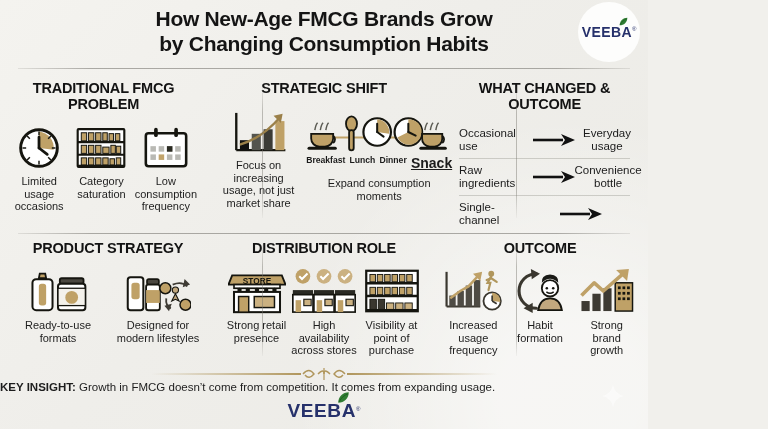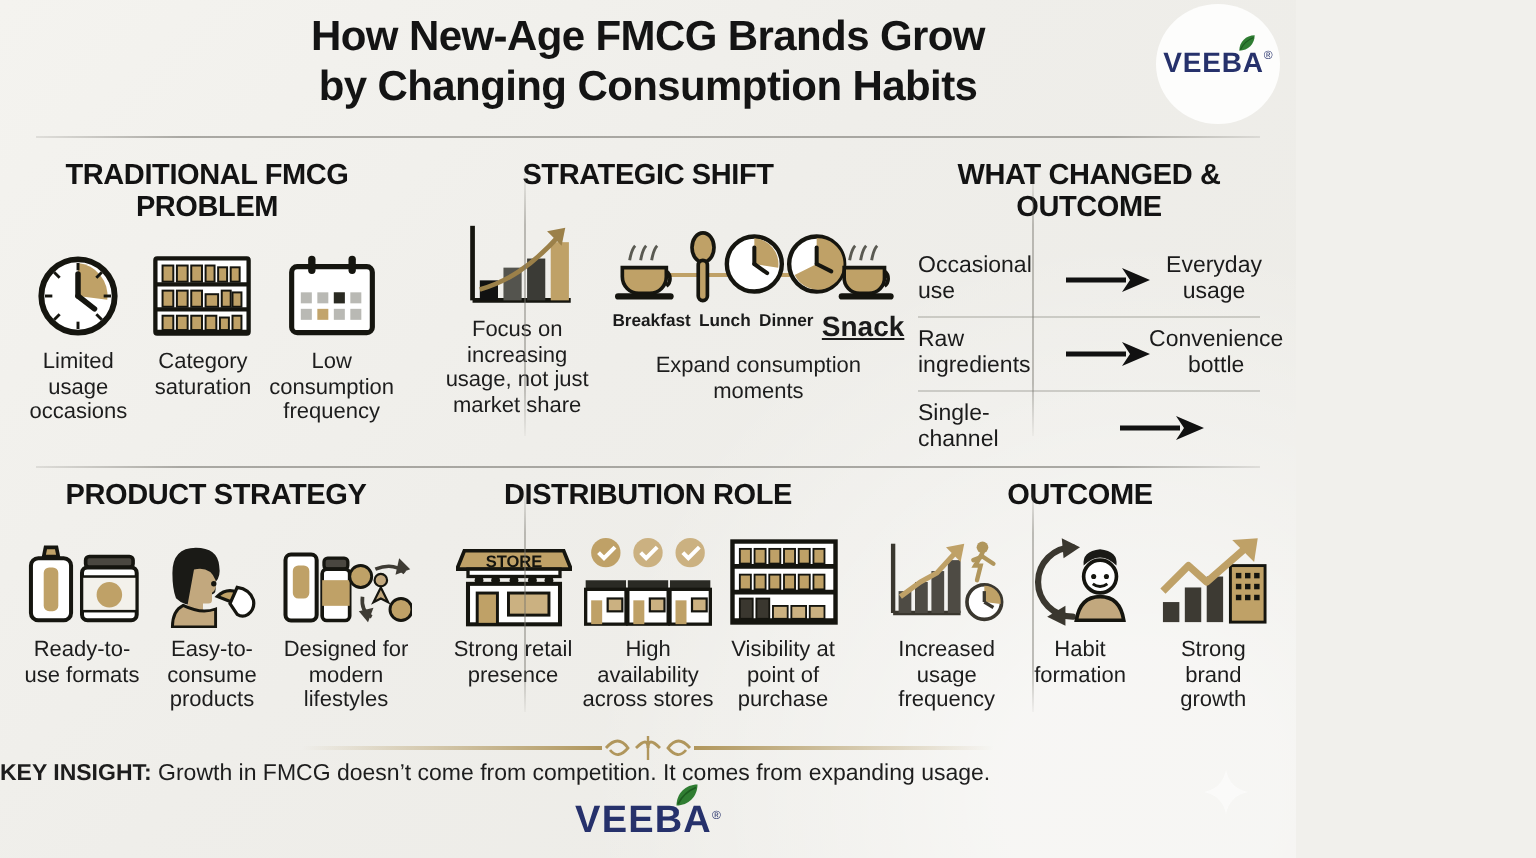--- a/index.html
+++ b/index.html
@@ -335,33 +335,20 @@
               <rect x="13" y="17" width="8" height="24" rx="3" fill="#bfa167"></rect>
               <rect x="36" y="11" width="26" height="6" rx="2" fill="#4a4740" stroke="#15150f" stroke-width="2"></rect>
               <rect x="34" y="17" width="30" height="29" rx="3" fill="#fff" stroke="#15150f" stroke-width="2.2"></rect>
               <rect x="34" y="22" width="30" height="19" fill="#f3f1eb" stroke="#15150f" stroke-width="1.4"></rect>
               <circle cx="49" cy="32" r="7" fill="#bfa167"></circle>
             </svg>
           </div>
           <div class="cap">Ready-to-use formats</div>
         </div>
 
-        <div class="item">
-          <div class="icon">
-            <svg width="54" height="46" viewBox="0 0 60 50">
-              <path d="M8 20 q0 -14 13 -14 q12 0 13 10 q1 6 -2 9 l0 4 q0 3 -3 3 l-4 0 l0 6 q-10 1 -15 -4 q-2 -5 -2 -14 z" fill="#1a1a16"></path>
-              <path d="M20 18 q9 -2 12 6 q1 5 -2 7 l0 4 q0 2 -2 2 l-3 0 l0 5 q-6 1 -9 -2 z" fill="#c2a87e"></path>
-              <path d="M14 38 q10 5 18 2 l0 10 l-24 0 q0 -9 6 -12 z" fill="#c2a87e" stroke="#15150f" stroke-width="1.6"></path>
-              <path d="M33 33 q4 -4 9 -3 l4 3 l-3 4 z" fill="#bfa167" stroke="#15150f" stroke-width="1.8"></path>
-              <path d="M44 28 q7 1 9 7 q1 5 -3 8 q-3 2 -6 0 l-4 -6 z" fill="#fff" stroke="#15150f" stroke-width="1.8"></path>
-              <circle cx="31" cy="26" r="1.5" fill="#15150f"></circle>
-            </svg>
-          </div>
-          <div class="cap">Easy-to-consume products</div>
-        </div>
 
         <div class="item">
           <div class="icon">
             <svg width="66" height="46" viewBox="0 0 72 50">
               <path d="M6 10 h11 a3 3 0 0 1 3 3 v30 a3 3 0 0 1 -3 3 h-11 a3 3 0 0 1 -3 -3 v-30 a3 3 0 0 1 3 -3 z" fill="#fff" stroke="#15150f" stroke-width="2.2"></path>
               <rect x="7" y="16" width="9" height="18" rx="3" fill="#bfa167"></rect>
               <rect x="24" y="12" width="13" height="6" rx="2" fill="#4a4740" stroke="#15150f" stroke-width="1.8"></rect>
               <rect x="23" y="18" width="15" height="28" rx="2.5" fill="#fff" stroke="#15150f" stroke-width="2"></rect>
               <rect x="23" y="24" width="15" height="14" fill="#bfa167"></rect>
               <circle cx="44" cy="22" r="6" fill="#bfa167" stroke="#15150f" stroke-width="1.6"></circle>

